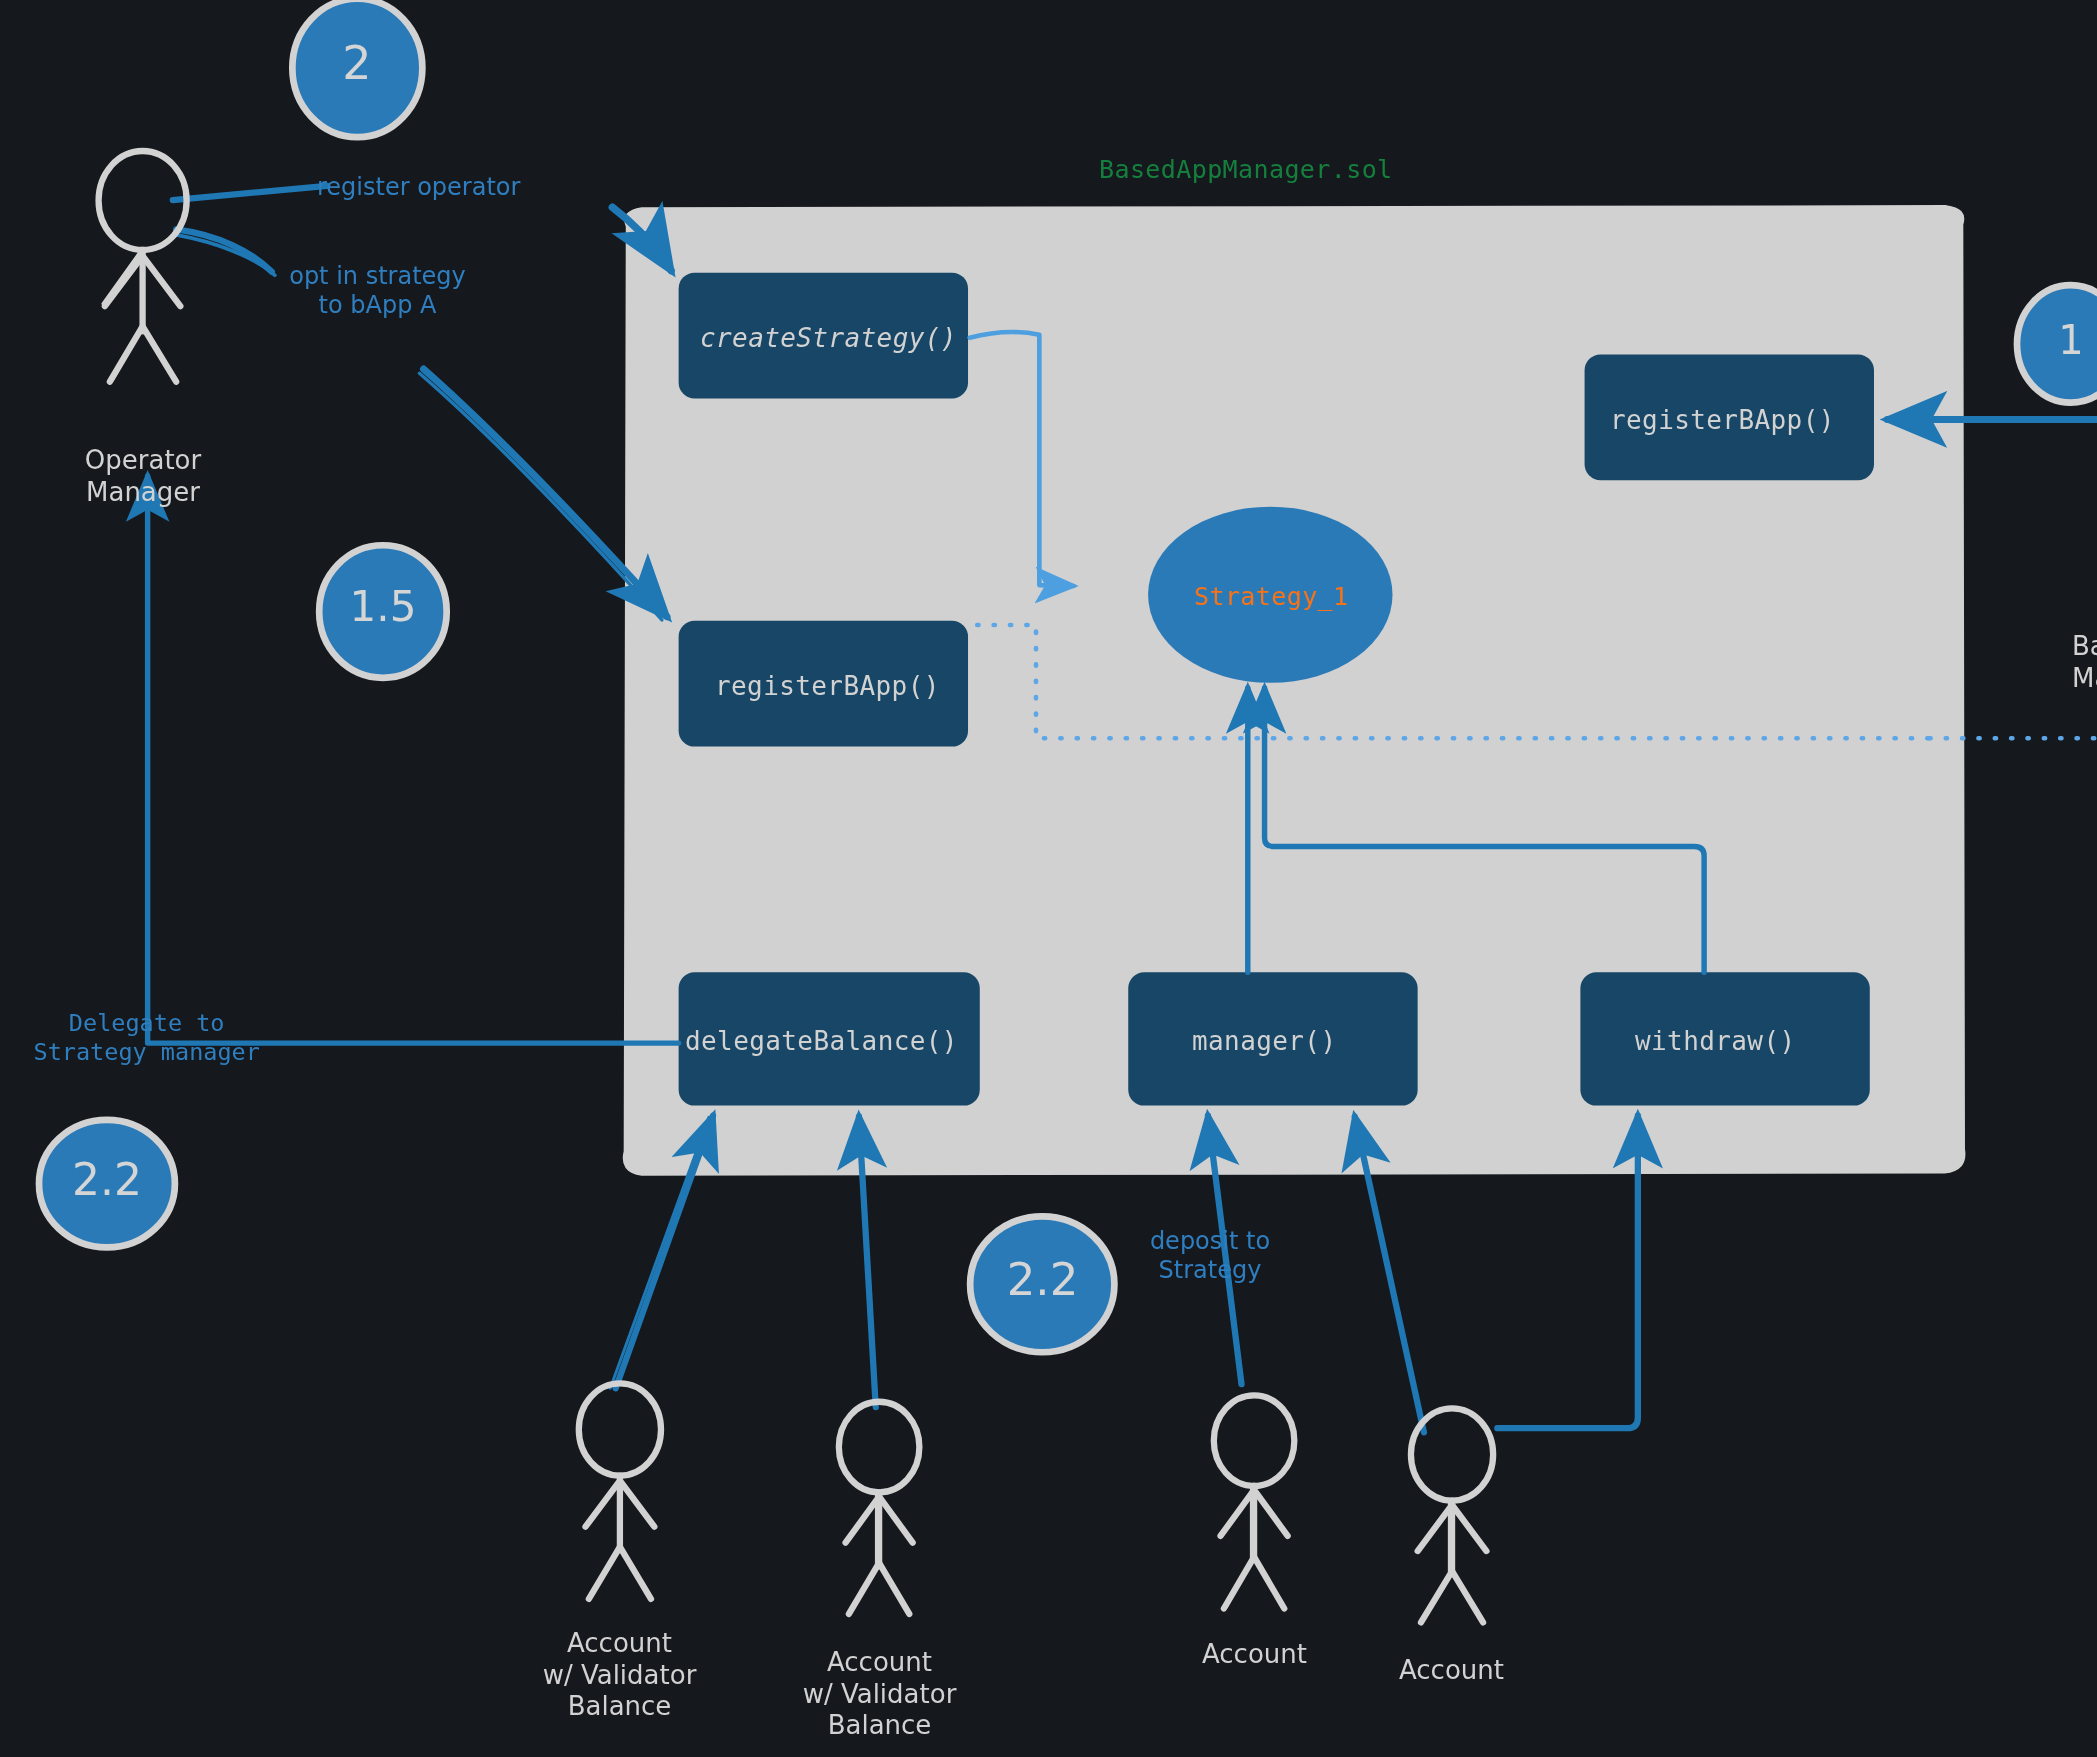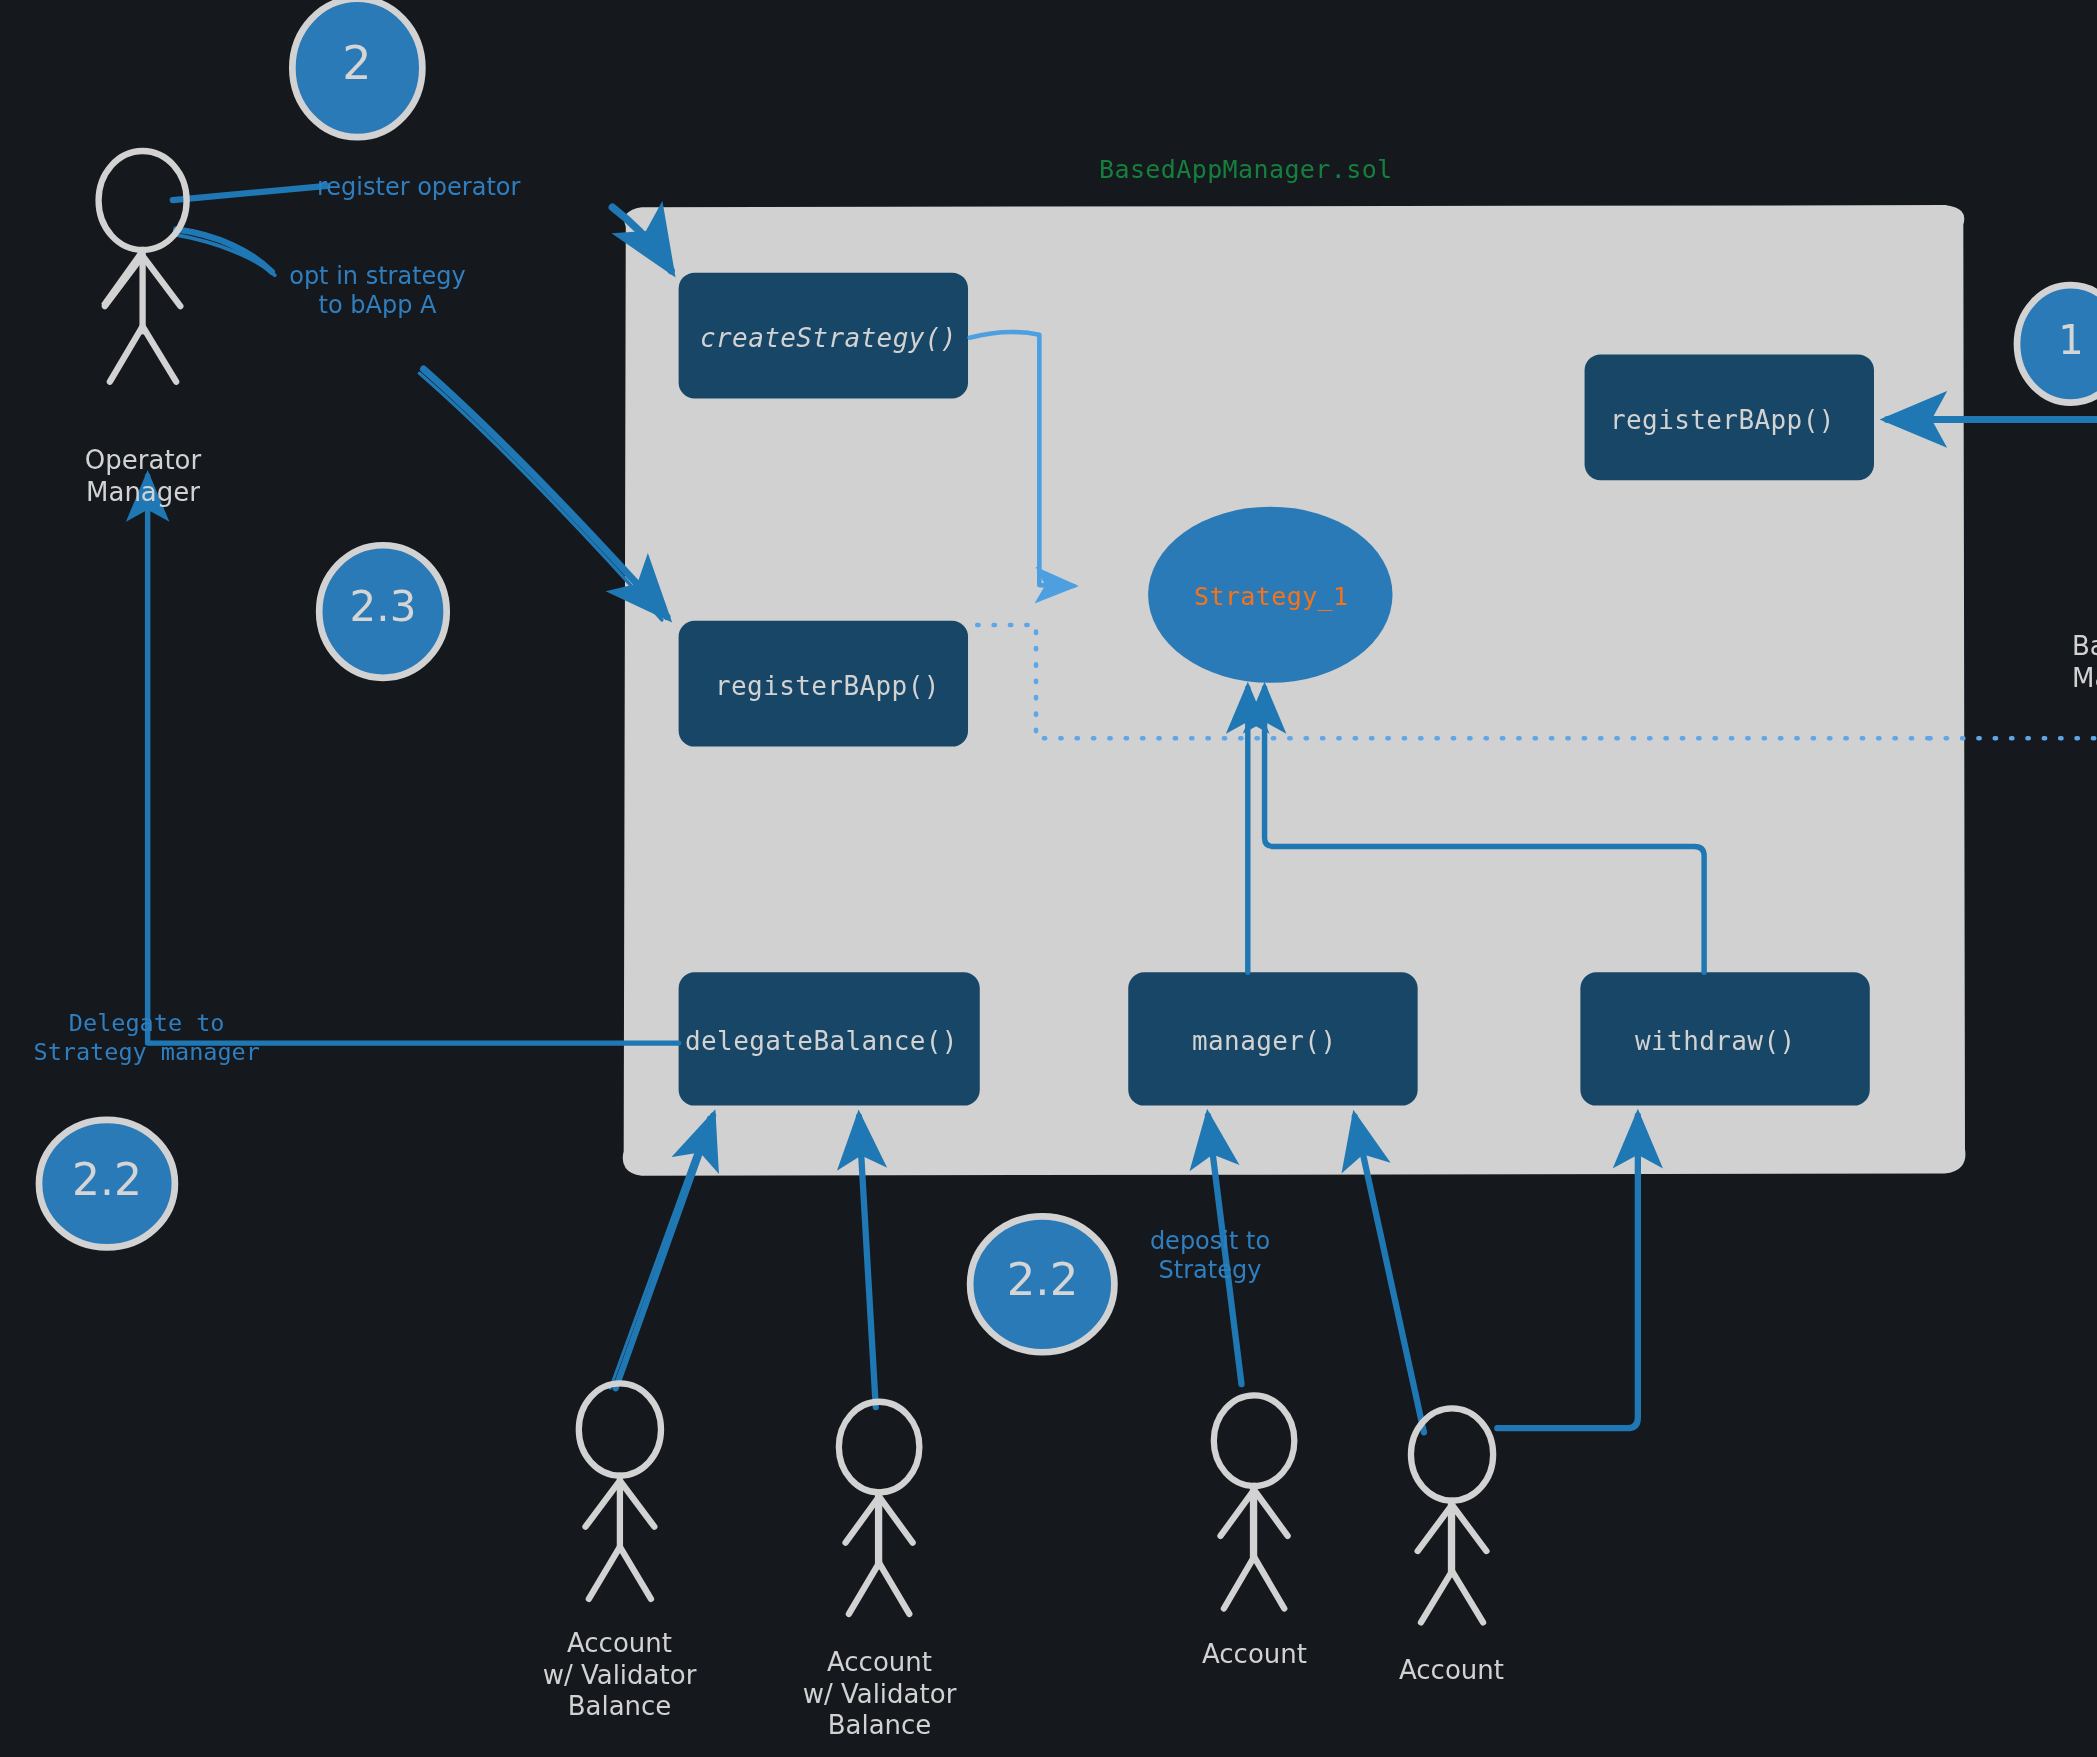--- a/index.html
+++ b/index.html
@@ -273,21 +273,21 @@
 
   <div class="txt white-label" style="left:55px; top:405px; width:176px;margin-top:40px;">Operator<br>Manager</div>
   <div class="txt white-label" style="left:2072px; top:631px; width:432px; text-align:left;">Based Application A<br>Manager</div>
   <div class="txt white-label" style="left:498px; top:1628px; width:243px;">Account<br>w/ Validator<br>Balance</div>
   <div class="txt white-label" style="left:758px; top:1647px; width:243px;">Account<br>w/ Validator<br>Balance</div>
   <div class="txt white-label" style="left:1158px; top:1639px; width:193px;">Account</div>
   <div class="txt white-label" style="left:1355px; top:1655px; width:193px;">Account</div>
 
   <div class="badge-num" style="left:315px; top:36px; width:84px; font-size:46px;">2</div>
   <div class="badge-num" style="left:2033px; top:317px; width:76px; font-size:40px;">1</div>
-  <div class="badge-num" style="left:337px; top:582px; width:92px; font-size:42px;">2.3</div>
+  <div class="badge-num" style="left:337px; top:582px; width:92px; font-size:42px;">1.5</div>
   <div class="badge-num" style="left:59px; top:1154px; width:96px; font-size:44px;">2.2</div>
   <div class="badge-num" style="left:992px; top:1253px; width:101px; font-size:45px;">2.2</div>
 
   <div class="txt blue-label" style="left:317px; top:173px; width:268px; text-align:left;">register operator</div>
   <div class="txt blue-label" style="left:239px; top:262px; width:277px;">opt in strategy<br>to bApp A</div>
   <div class="txt blue-label-mono" style="left:4.2px; top:1009px; width:285px;">Delegate to<br>Strategy manager</div>
   <div class="txt blue-label" style="left:1122px; top:1227px; width:176px;">deposit to<br>Strategy</div>
 
 </div>
 

